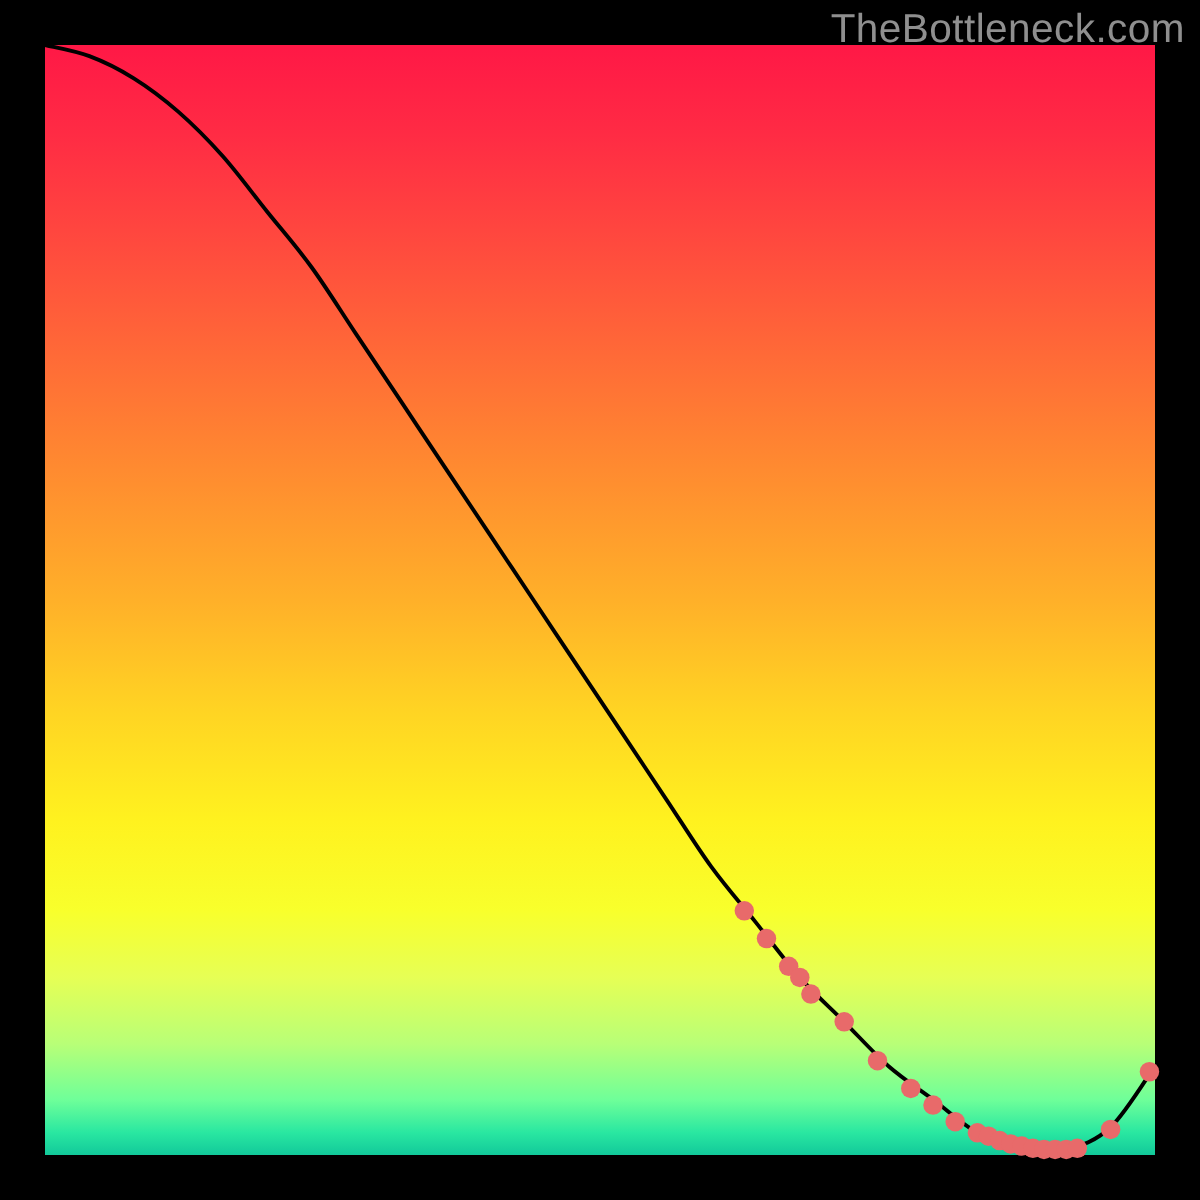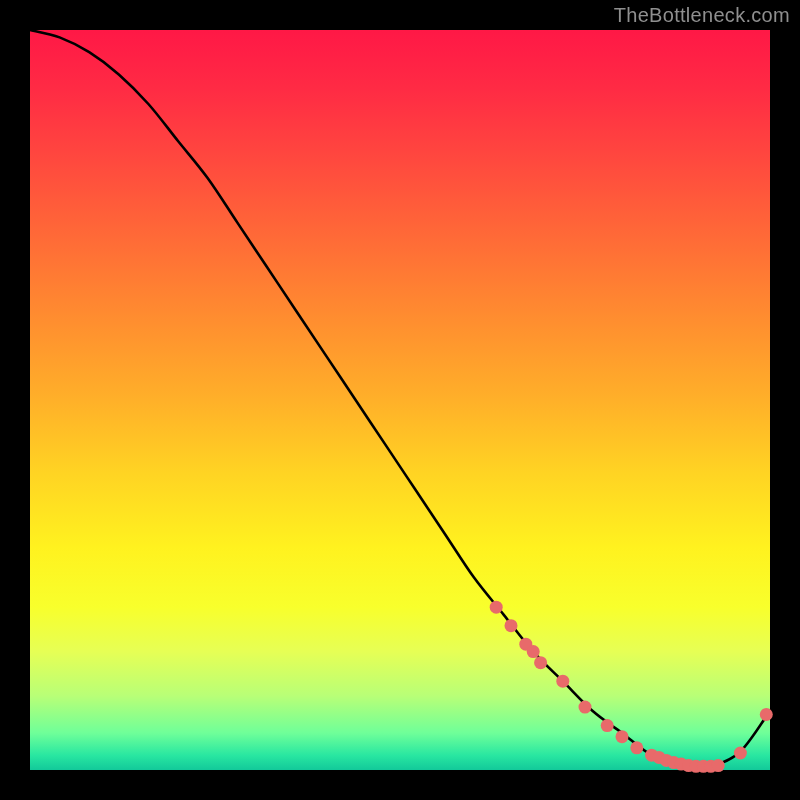--- a/index.html
+++ b/index.html
@@ -48,21 +48,21 @@
     top: 0;
     width: 740px;
     height: 740px;
     overflow: visible;
   }
   .watermark {
     position: absolute;
     top: 4px;
     right: 10px;
     color: #8f8f8f;
-    font-size: 20px;
+    font-size: 27px;
     letter-spacing: 0.3px;
     user-select: none;
   }
 </style>
 </head>
 <body>
 
 <div class="stage">
 
   <div class="watermark">TheBottleneck.com</div>

